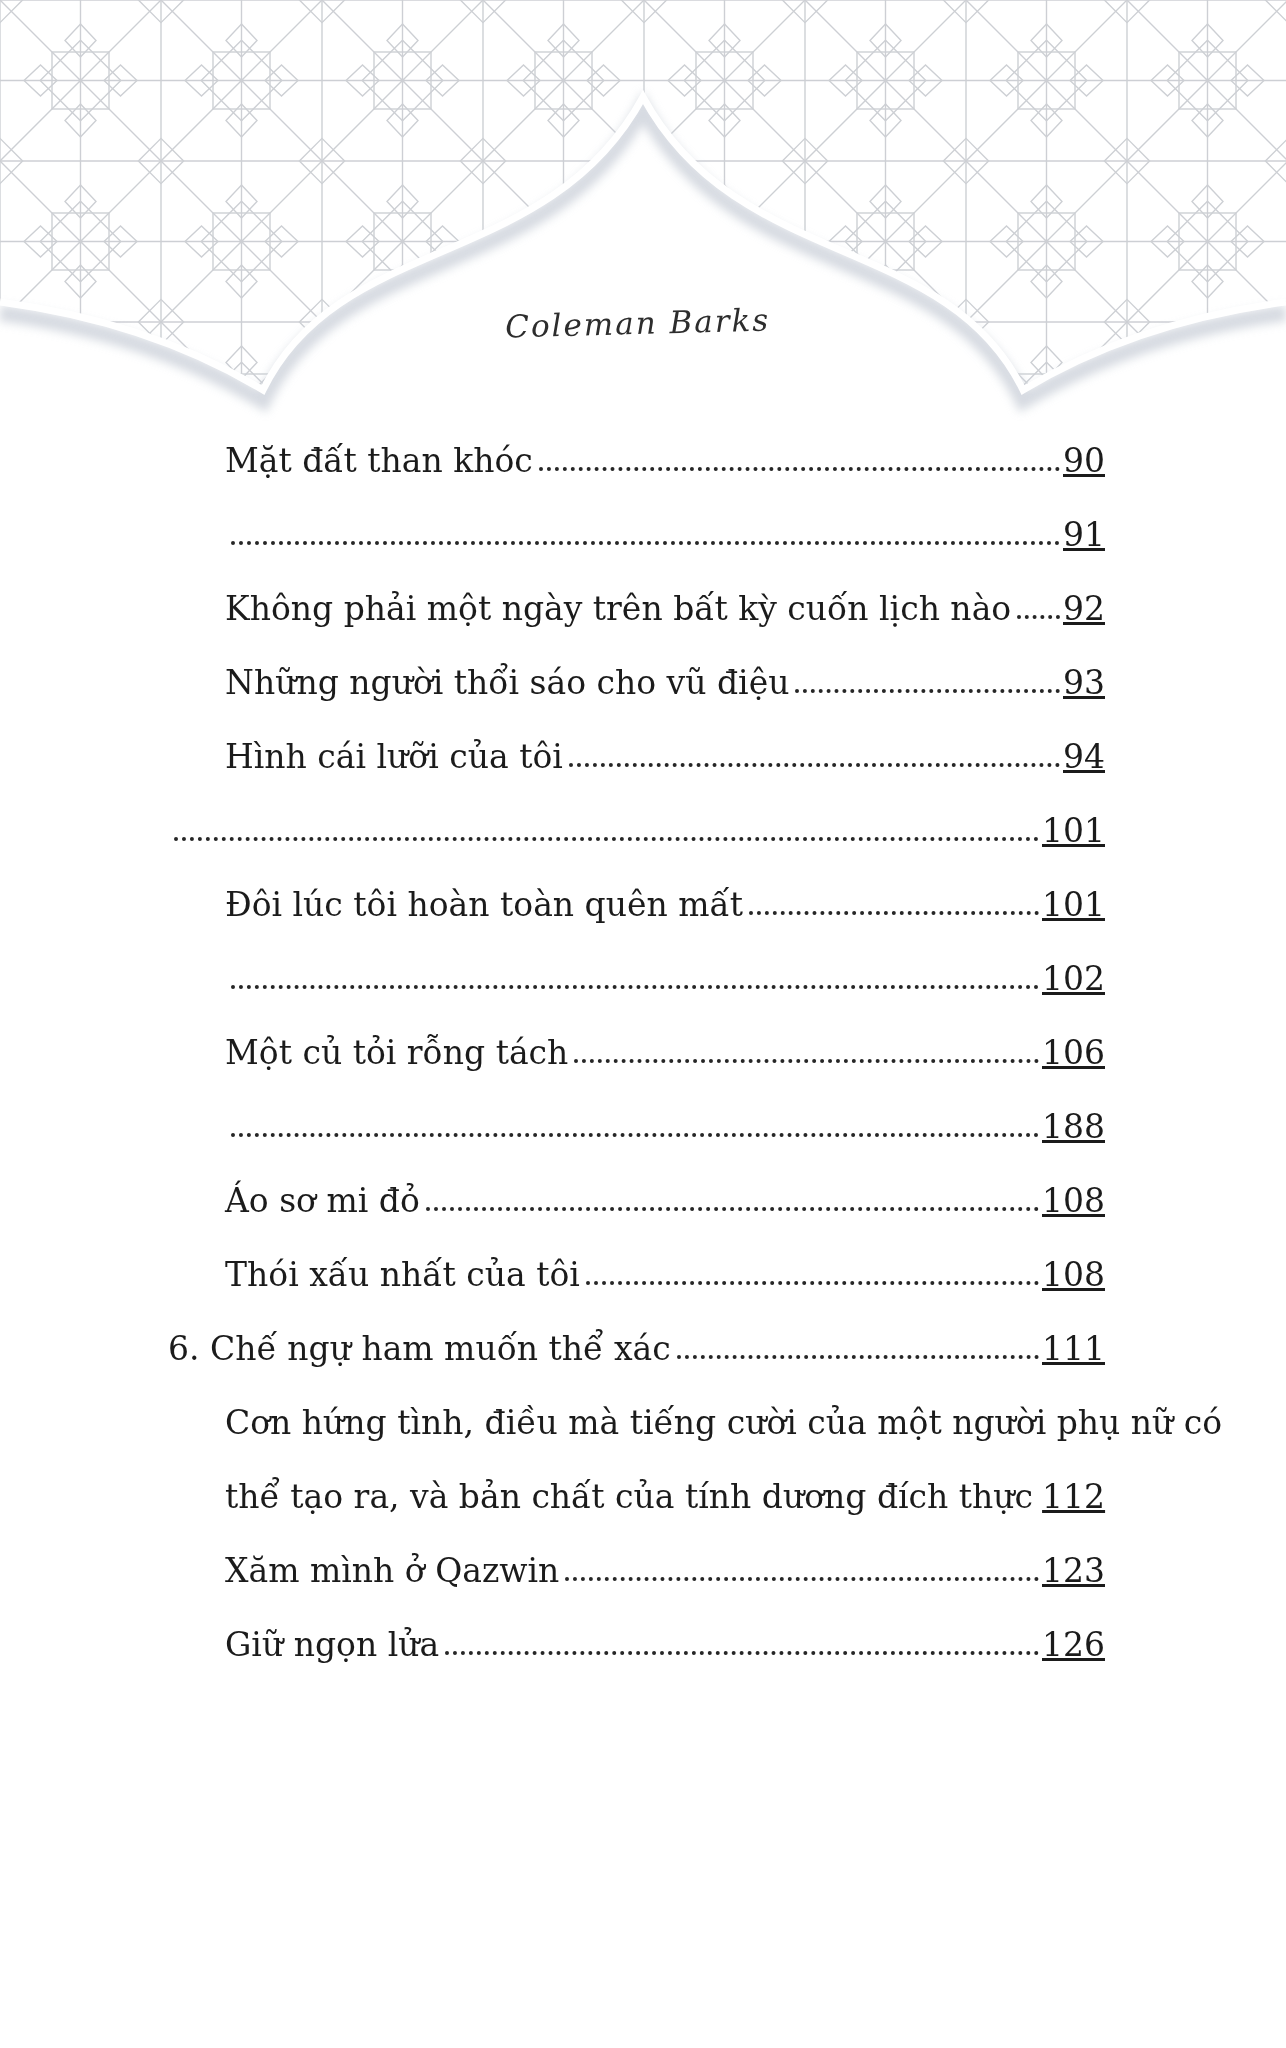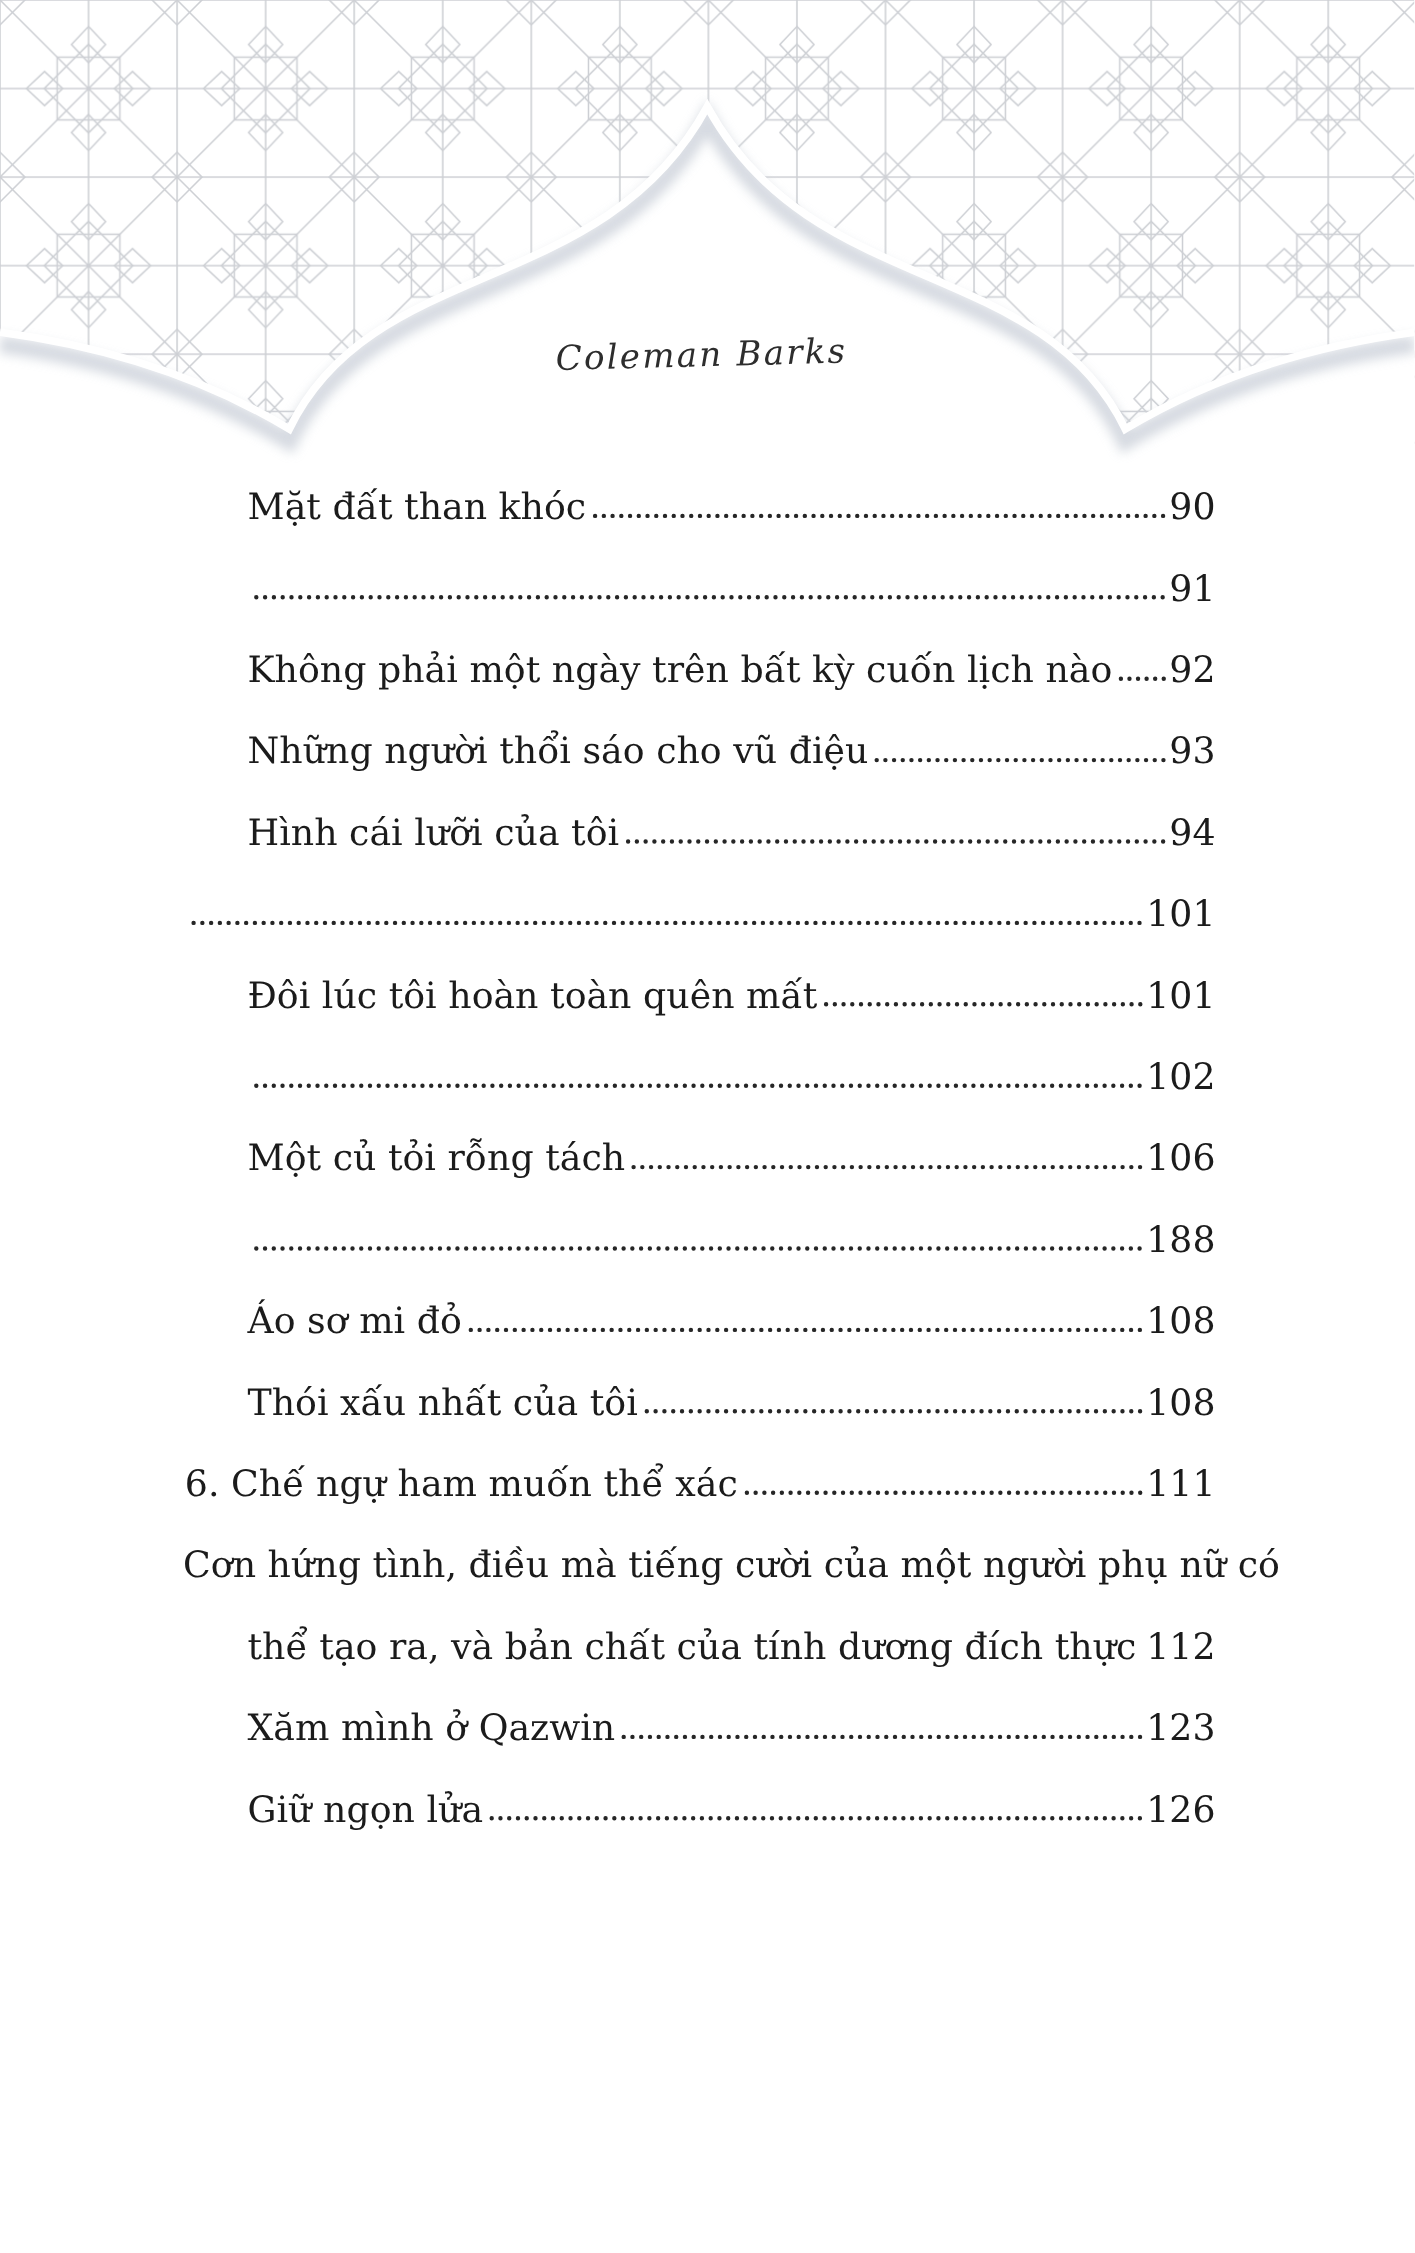--- a/index.html
+++ b/index.html
@@ -18,30 +18,30 @@
   .arch-edge{fill:none;stroke:#ffffff;stroke-width:7;}
   .signature{
     position:absolute;top:305px;left:50%;
     transform:translateX(-52%) rotate(-1.5deg);
     font-style:italic;font-size:31px;letter-spacing:2px;
     color:#2d2d2d;white-space:nowrap;
   }
   .toc{position:absolute;left:168px;top:418px;width:937px;}
   .row{
     display:flex;align-items:flex-end;
-    height:74px;padding-bottom:12px;box-sizing:border-box;justify-content:center;
+    height:74px;padding-bottom:12px;box-sizing:border-box;
   }
   .row.indent{padding-left:57px;}
   .row .label{white-space:nowrap;font-size:33px;line-height:1.15;}
   .row .dots{
     flex:1 1 auto;min-width:0;
     border-bottom:4px dotted #262626;
     margin:0 3px 9px 6px;
   }
-  .row .pg{font-size:33px;}
+  .row .pg{font-size:33px;text-decoration:underline;}
 </style>
 </head>
 <body>
 
 <div class="page">
 
   <svg class="banner" viewBox="0 0 1286 430" preserveAspectRatio="none">
     <defs>
       <pattern id="tile" width="161" height="161" patternUnits="userSpaceOnUse">
         <g class="pat">

